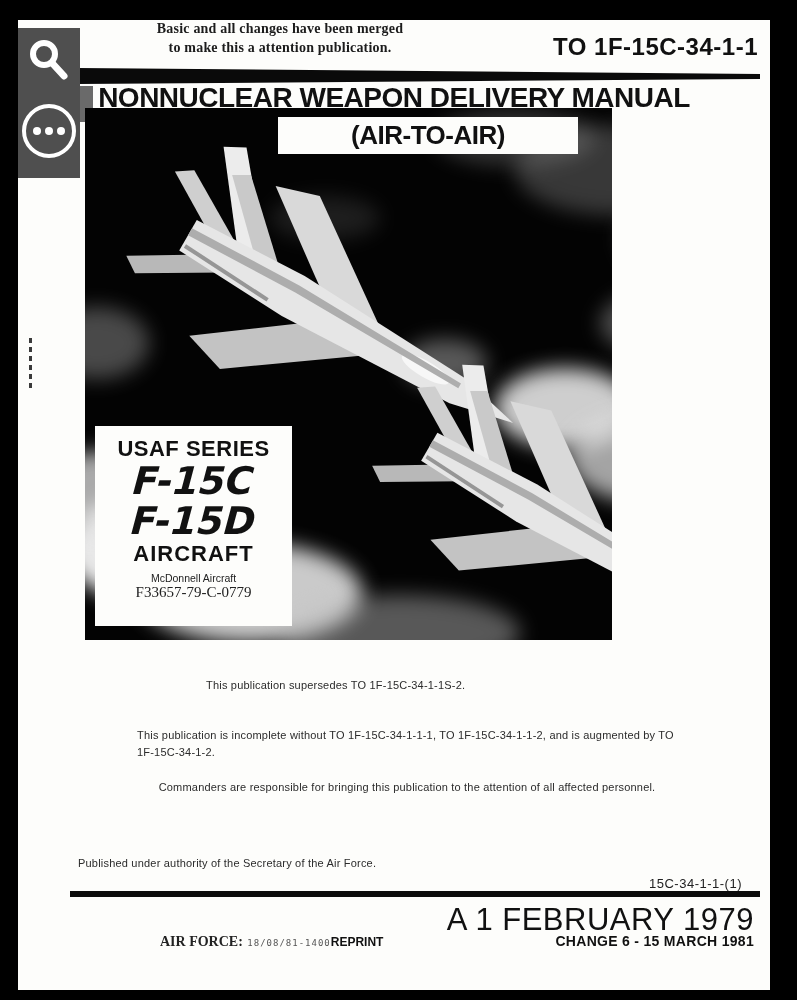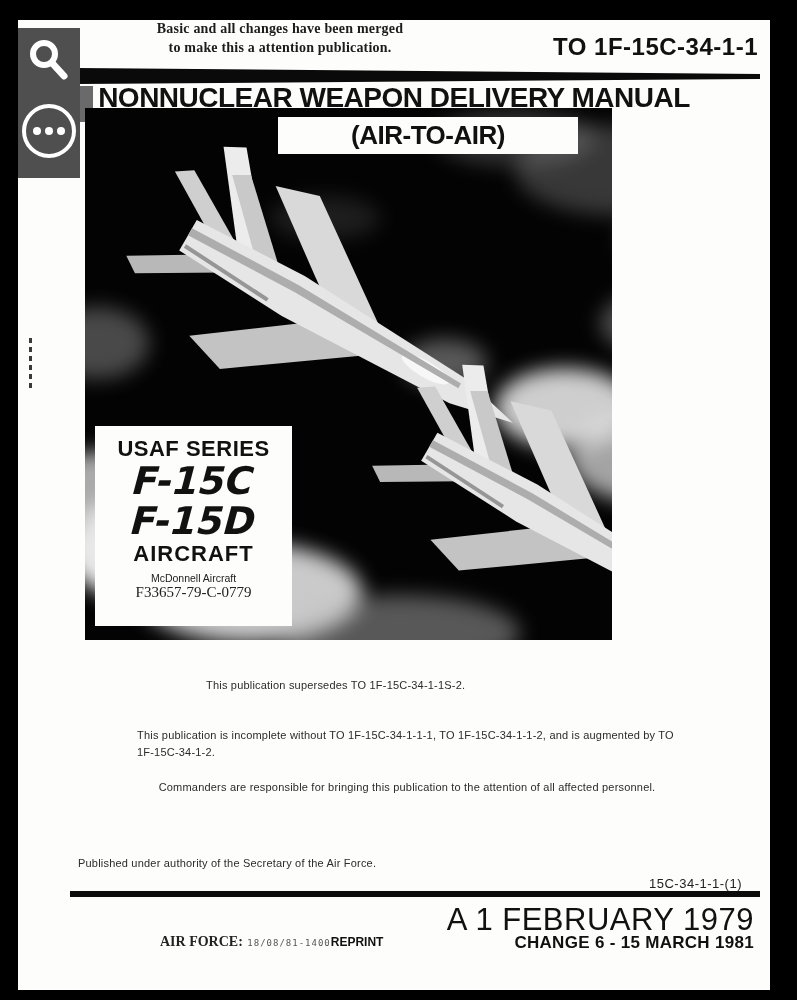--- a/index.html
+++ b/index.html
@@ -65,21 +65,21 @@
   .n-incomplete { left:119px; top:707px; width:550px; line-height:1.55; }
   .n-commanders { left:26px;  top:761px; width:726px; text-align:center; }
   .n-merged { left:100px; top:787px; width:524px; text-align:center;
               font-family:"Liberation Serif", serif; font-size:14px; font-weight:600;
               color:#1c1c1c; line-height:1.35; letter-spacing:0.2px; }
   .n-authority { left:60px; top:837px; }
   
   .sheet-ref { position:absolute; right:28px; top:856px; font-size:13px; letter-spacing:0.5px; color:#222; }
   .bottom-rule { position:absolute; left:52px; top:871px; width:690px; height:6px; background:#0b0b0b; }
   .date-line { position:absolute; right:16px; top:882px; font-size:31px; font-weight:400; letter-spacing:0.5px; }
-  .change-line { position:absolute; right:16px; top:913px; font-size:17px; font-weight:700; letter-spacing:0.3px; }
+  .change-line { position:absolute; right:16px; top:913px; font-size:14px; font-weight:700; letter-spacing:0.3px; }
   .print-line { position:absolute; left:142px; top:912px; white-space:nowrap; }
   .agency { font-family:"Liberation Serif", serif; font-size:14px; font-weight:700; color:#222; }
   .pcode { font-family:"DejaVu Sans Mono", monospace; font-size:9px; color:#555; letter-spacing:1px; }
   .reprint { font-size:12px; font-weight:700; color:#111; }
   
   .margin-tick {
     position:absolute; left:11px; top:318px; width:3px; height:52px;
     background:repeating-linear-gradient(#3a3a3a 0 5px, transparent 5px 9px);
   }
 </style>

